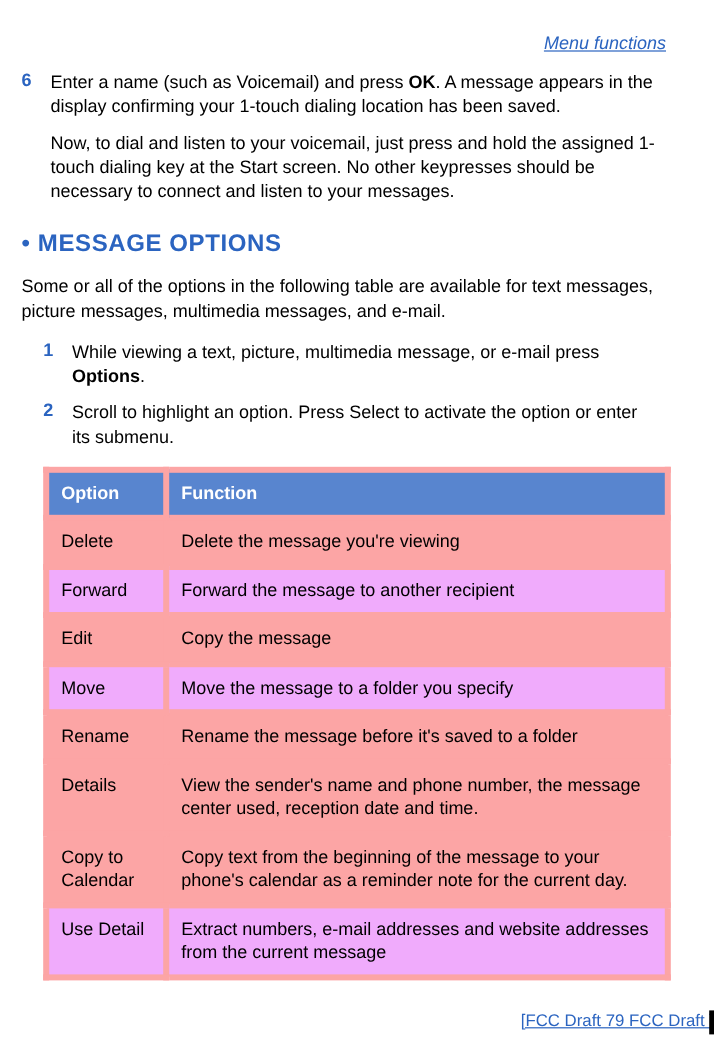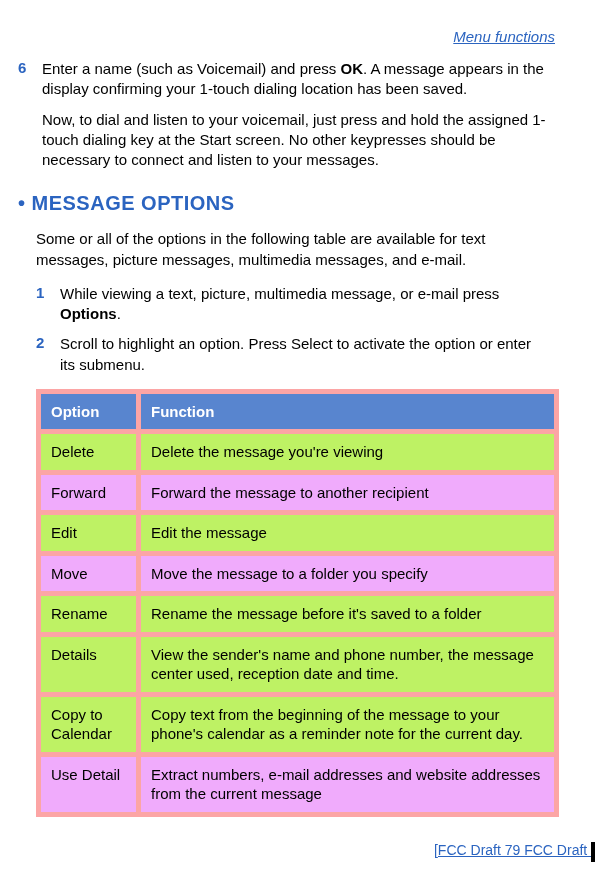--- a/index.html
+++ b/index.html
@@ -46,21 +46,20 @@
     color: #2b64c0;
     font-weight: bold;
     font-size: 20px;
     margin: 22px 0 14px 0;
     letter-spacing: 0.5px;
   }
   .section-head .bullet {
     margin-right: 6px;
   }
   .body-para {
-    margin-left: 18px;
     margin-bottom: 14px;
     line-height: 1.35;
   }
   .num-list .num-para {
     margin-left: 18px;
     padding-right: 20px;
   }
   table.options {
     border-collapse: collapse;
     width: 100%;
@@ -76,21 +75,21 @@
     line-height: 1.3;
   }
   table.options th {
     background: #5885cf;
     color: #fff;
     font-weight: bold;
   }
   table.options th:first-child, table.options td:first-child {
     width: 100px;
   }
-  .row-a td { background: #bef264; }
+  .row-a td { background: #fca5a5; }
   .row-b td { background: #f0abfc; }
   .footer {
     position: absolute;
     bottom: 24px;
     left: 0;
     right: 0;
     text-align: right;
     color: #2b64c0;
     font-size: 14px;
     text-decoration: underline;
@@ -150,21 +149,21 @@
       <tr class="row-a">
         <td>Delete</td>
         <td>Delete the message you're viewing</td>
       </tr>
       <tr class="row-b">
         <td>Forward</td>
         <td>Forward the message to another recipient</td>
       </tr>
       <tr class="row-a">
         <td>Edit</td>
-        <td>Edit the message</td>
+        <td>Copy the message</td>
       </tr>
       <tr class="row-b">
         <td>Move</td>
         <td>Move the message to a folder you specify</td>
       </tr>
       <tr class="row-a">
         <td>Rename</td>
         <td>Rename the message before it's saved to a folder</td>
       </tr>
       <tr class="row-a">

